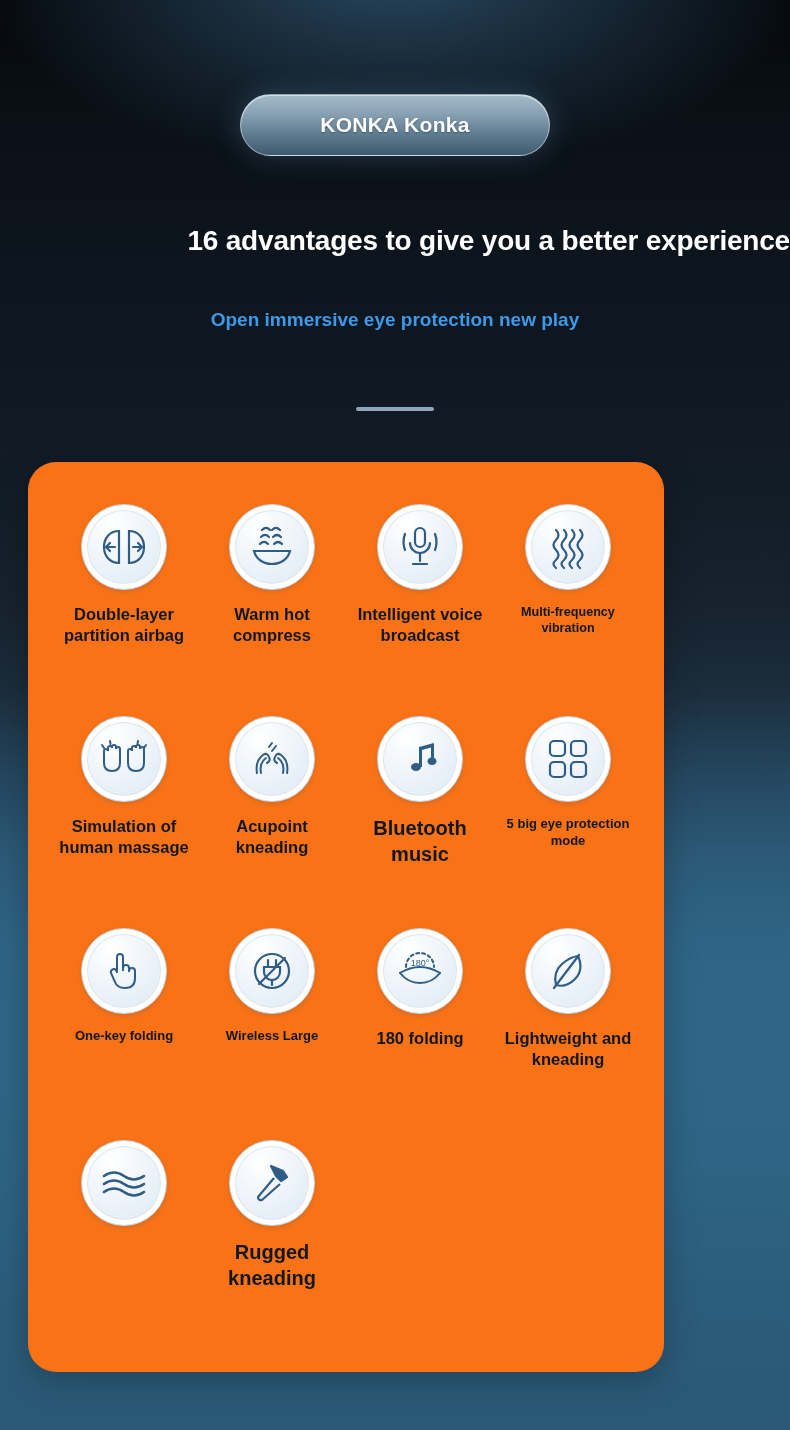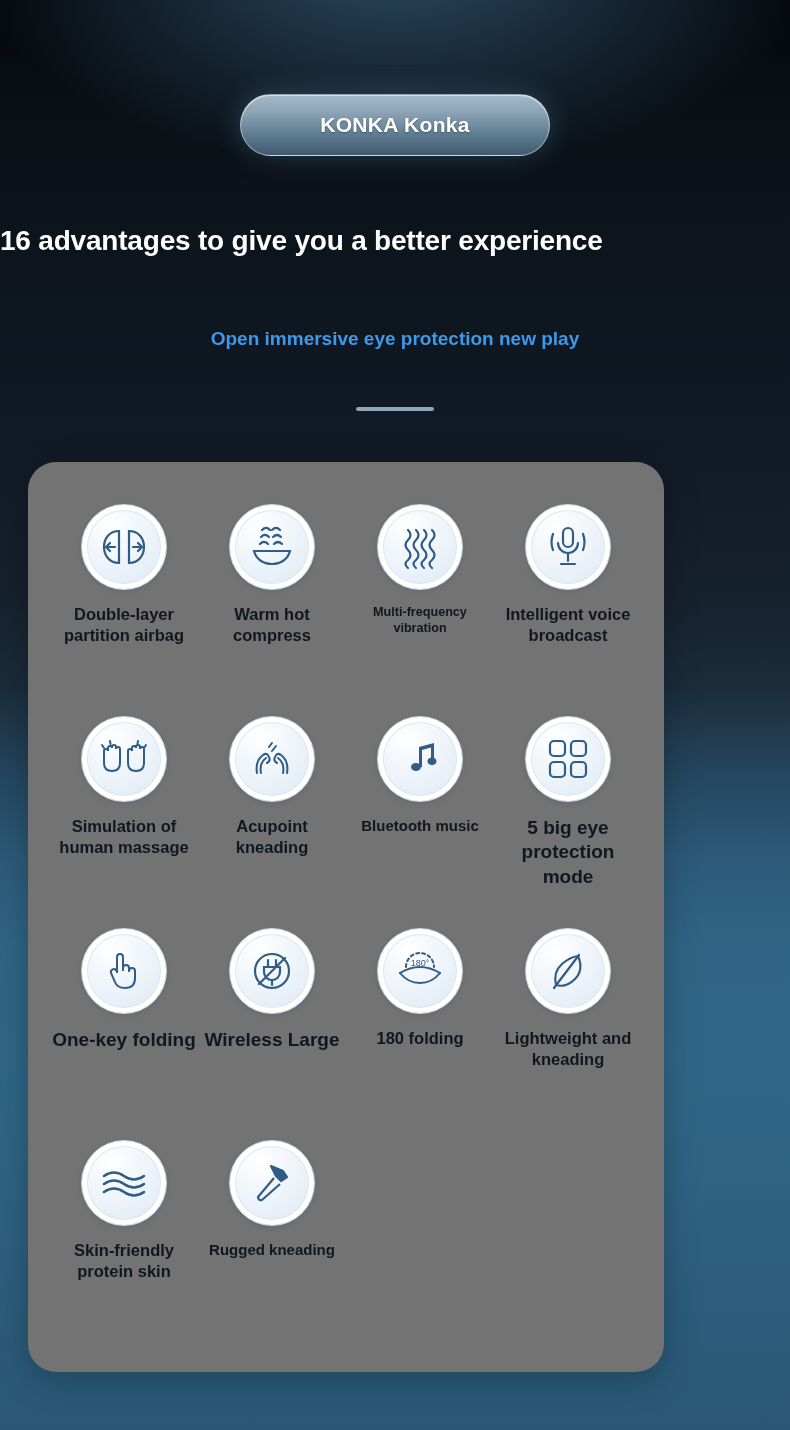--- a/index.html
+++ b/index.html
@@ -36,49 +36,49 @@
     font-size: 21px;
     font-weight: bold;
     letter-spacing: 0.3px;
     text-shadow: 0 1px 2px rgba(0,0,0,0.35);
   }
 
   
   .headline {
     position: absolute;
     top: 225px; left: 0; right: 0;
-    text-align: left;
+    text-align: right;
     color: #ffffff;
     font-size: 28px;
     font-weight: bold;
     letter-spacing: -0.2px;
   }
   .subline {
     position: absolute;
-    top: 328px; left: 0; right: 0;
+    top: 309px; left: 0; right: 0;
     text-align: center;
     color: #3e9ae8;
     font-size: 19px;
     font-weight: bold;
   }
   .divider {
     position: absolute;
     top: 407px; left: 50%;
     transform: translateX(-50%);
     width: 78px; height: 4px;
     border-radius: 2px;
     background: #8fa6b8;
   }
 
   
   .card {
     position: absolute;
     top: 462px; left: 28px;
     width: 636px; height: 910px;
-    background: #737373;
+    background: #f97316;
     border-radius: 28px;
     box-shadow: 0 8px 34px rgba(0,0,0,0.25);
     padding: 42px 22px 20px 22px;
   }
   .grid {
     display: grid;
     grid-template-columns: repeat(4, 1fr);
     grid-template-rows: repeat(4, 1fr);
     height: 100%;
   }
@@ -98,22 +98,22 @@
   .badge svg { display: block; }
   .label {
     margin-top: 14px;
     text-align: center;
     color: #0f1720;
     font-weight: bold;
     line-height: 1.28;
     max-width: 170px;
   }
   .s16 { font-size: 16.5px; }
-  .s15 { font-size: 15px; }
-  .s14 { font-size: 19px; }
+  .s15 { font-size: 20px; }
+  .s14 { font-size: 13px; }
   .s13 { font-size: 12.6px; }
 </style>
 </head>
 <body>
 
 <div class="pill-wrap">
   <div class="pill">
     <span>KONKA Konka</span>
   </div>
 </div>
@@ -149,44 +149,44 @@
             <path d="M6 26 H42 C40 34 33 39 24 39 C15 39 8 34 6 26 Z"></path>
           </g>
         </svg>
       </div>
       <div class="label s16">Warm hot compress</div>
     </div>
 
 
     <div class="cell">
       <div class="badge">
+        <svg width="44" height="46" viewBox="0 0 44 46">
+          <g fill="none" stroke="#2f5d86" stroke-width="2.2" stroke-linecap="round">
+            <rect x="17" y="4" width="10" height="19" rx="5"></rect>
+            <path d="M12 19 a10 10 0 0 0 20 0"></path>
+            <path d="M22 29 V37 M15 40 H29"></path>
+            <path d="M7 10 q-3 8 0 16 M37 10 q3 8 0 16"></path>
+          </g>
+        </svg>
+      </div>
+      <div class="label s16">Intelligent voice broadcast</div>
+    </div>
+
+    <div class="cell">
+      <div class="badge">
         <svg width="40" height="46" viewBox="0 0 40 46">
           <g fill="none" stroke="#2f5d86" stroke-width="2.2" stroke-linecap="round">
             <path d="M8 6 q5 5 0 10 q-5 5 0 10 q5 5 0 10 q-5 4 0 8"></path>
             <path d="M16 6 q5 5 0 10 q-5 5 0 10 q5 5 0 10 q-5 4 0 8"></path>
             <path d="M24 6 q5 5 0 10 q-5 5 0 10 q5 5 0 10 q-5 4 0 8"></path>
             <path d="M32 6 q5 5 0 10 q-5 5 0 10 q5 5 0 10 q-5 4 0 8"></path>
           </g>
         </svg>
       </div>
       <div class="label s13">Multi-frequency vibration</div>
-    </div>
-
-    <div class="cell">
-      <div class="badge">
-        <svg width="44" height="46" viewBox="0 0 44 46">
-          <g fill="none" stroke="#2f5d86" stroke-width="2.2" stroke-linecap="round">
-            <rect x="17" y="4" width="10" height="19" rx="5"></rect>
-            <path d="M12 19 a10 10 0 0 0 20 0"></path>
-            <path d="M22 29 V37 M15 40 H29"></path>
-            <path d="M7 10 q-3 8 0 16 M37 10 q3 8 0 16"></path>
-          </g>
-        </svg>
-      </div>
-      <div class="label s16">Intelligent voice broadcast</div>
     </div>
 
     <div class="cell">
       <div class="badge">
         <svg width="52" height="44" viewBox="0 0 52 44">
           <g fill="none" stroke="#2f5d86" stroke-width="2" stroke-linecap="round">
             <path d="M6 22 V14 a2 2 0 0 1 4 0 V11 a2 2 0 0 1 4 0 V10 a2 2 0 0 1 4 0 V12 a2 2 0 0 1 4 0 V26 q0 8 -8 8 q-8 0 -8 -8 Z"></path>
             <path d="M30 22 V14 a2 2 0 0 1 4 0 V11 a2 2 0 0 1 4 0 V10 a2 2 0 0 1 4 0 V12 a2 2 0 0 1 4 0 V26 q0 8 -8 8 q-8 0 -8 -8 Z"></path>
             <path d="M4 8 l2 3 M12 4 l0.5 3 M40 4 l-0.5 3 M48 8 l-2 3"></path>
           </g>
@@ -295,21 +295,20 @@
     <div class="cell">
       <div class="badge">
         <svg width="50" height="34" viewBox="0 0 50 34">
           <g fill="none" stroke="#2f5d86" stroke-width="2.6" stroke-linecap="round">
             <path d="M5 10 q10 -7 20 0 q10 7 20 0"></path>
             <path d="M5 18 q10 -7 20 0 q10 7 20 0"></path>
             <path d="M5 26 q10 -7 20 0 q10 7 20 0"></path>
           </g>
         </svg>
       </div>
-      <div class="label s16">Skin-friendly protein skin</div>
     </div>
 
     <div class="cell">
       <div class="badge">
         <svg width="46" height="46" viewBox="0 0 46 46">
           <g stroke="#2f5d86" stroke-width="2.2" fill="none" stroke-linejoin="round">
             <path d="M22 6 l12 5 l4 6 l-6 4 l-5 -5 Z" fill="#2f5d86"></path>
             <path d="M25 18 L9 37 a3 3 0 0 0 4 3 L31 24"></path>
           </g>
         </svg>

